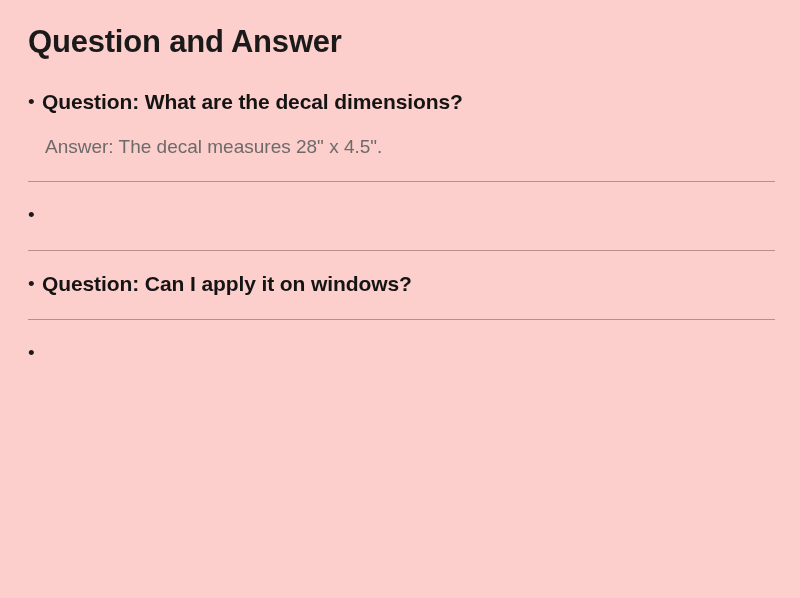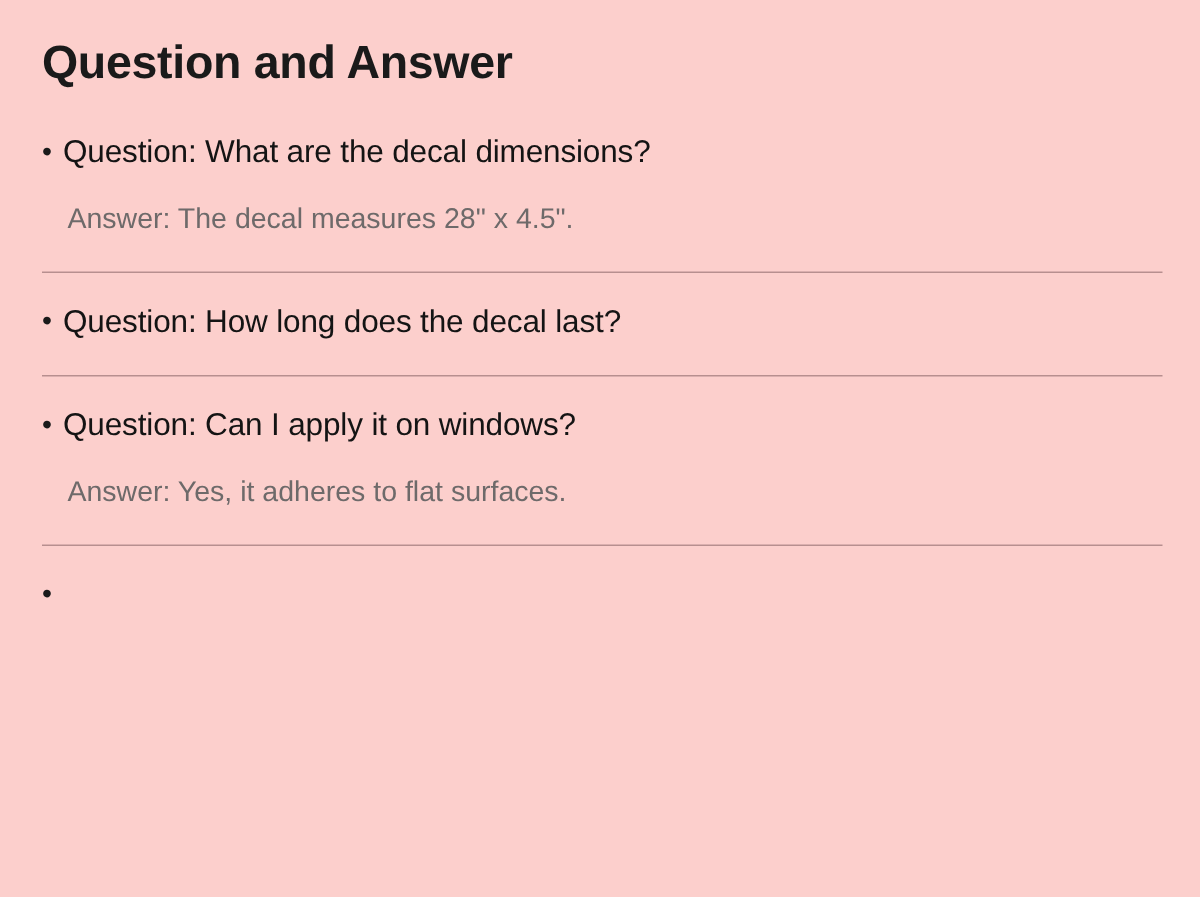--- a/index.html
+++ b/index.html
@@ -50,21 +50,21 @@
   .bullet {
     width: 14px;
     flex: 0 0 14px;
     font-size: 19px;
     line-height: 26px;
     color: #1a1a1a;
     text-align: left;
   }
   .question-text {
     font-size: 21px;
-    font-weight: normal;
+    font-weight: bold;
     color: #141414;
     line-height: 26px;
     letter-spacing: -0.1px;
   }
   .answer-text {
     margin: 20px 0 0 17px;
     font-size: 19px;
     font-weight: normal;
     color: #6e6a6a;
     line-height: 24px;
@@ -97,33 +97,31 @@
         </div>
         <div class="answer-text">Answer: The decal measures 28" x 4.5".</div>
       </div>
       <hr class="divider">
     </li>
 
     <li class="qa-item">
       <div class="qa-block">
         <div class="question-row">
           <span class="bullet">•</span>
-          <span class="question-text">Question: How long does the decal last?</span>
         </div>
       </div>
       <hr class="divider">
     </li>
 
     <li class="qa-item">
       <div class="qa-block">
         <div class="question-row">
           <span class="bullet">•</span>
           <span class="question-text">Question: Can I apply it on windows?</span>
         </div>
-        <div class="answer-text">Answer: Yes, it adheres to flat surfaces.</div>
       </div>
       <hr class="divider">
     </li>
 
     <li class="qa-item">
       <div class="qa-block">
         <div class="question-row">
           <span class="bullet">•</span>
         </div>
       </div>

